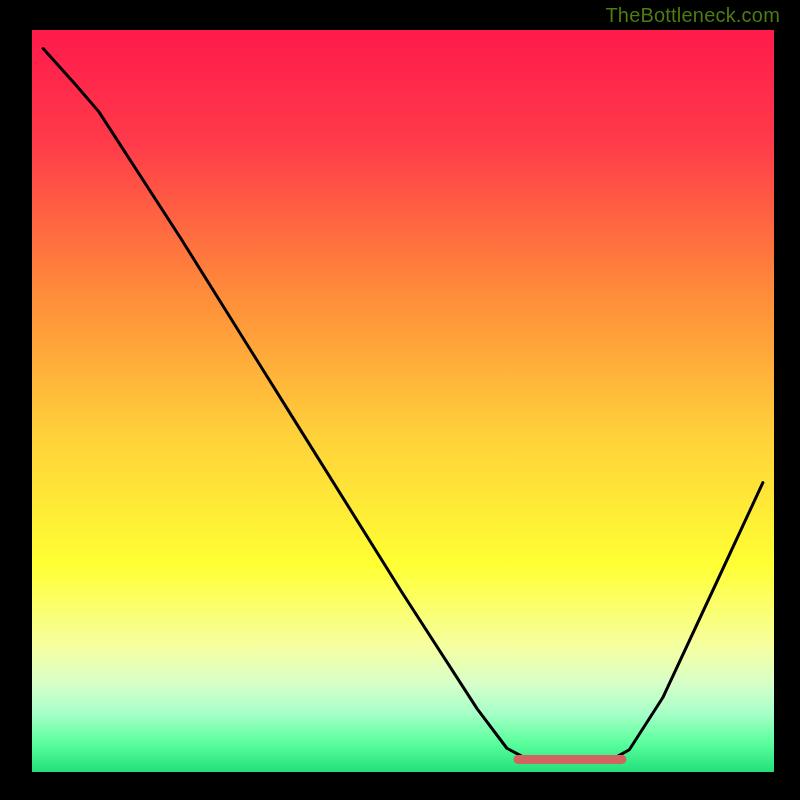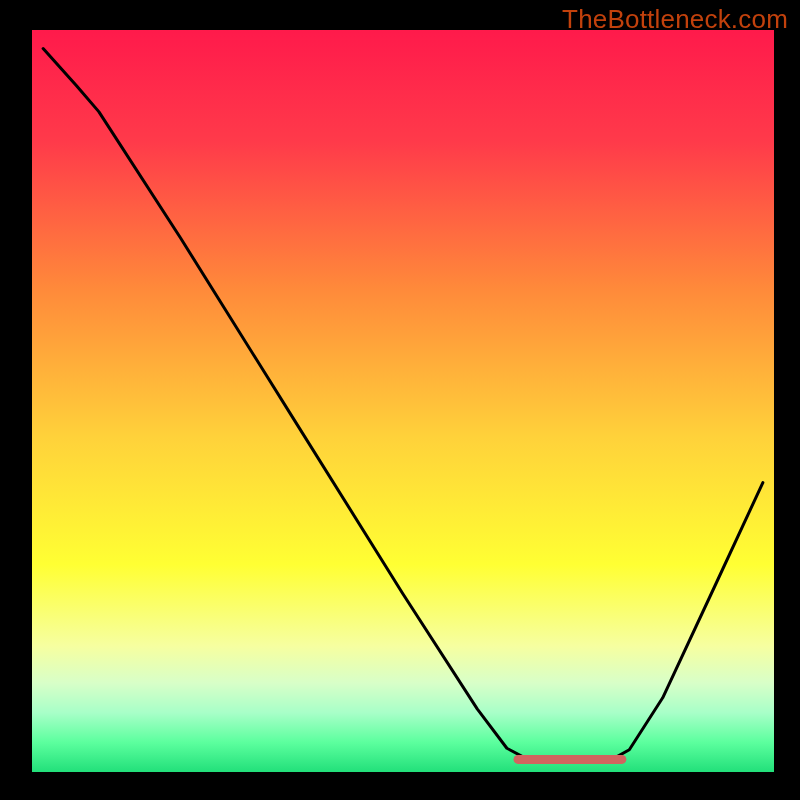--- a/index.html
+++ b/index.html
@@ -12,23 +12,23 @@
   }
   .stage {
     position: relative;
     width: 800px;
     height: 800px;
     background: #000;
   }
   .watermark {
     position: absolute;
     top: 4px;
-    right: 12px;
-    color: #c2410c;
-    font-size: 26px;
+    right: 20px;
+    color: #4d7c0f;
+    font-size: 20px;
     letter-spacing: 0.2px;
   }
   .plot-frame {
     position: absolute;
     background: #000;
     
   }
   .gradient {
     position: absolute;
     inset: 0;

